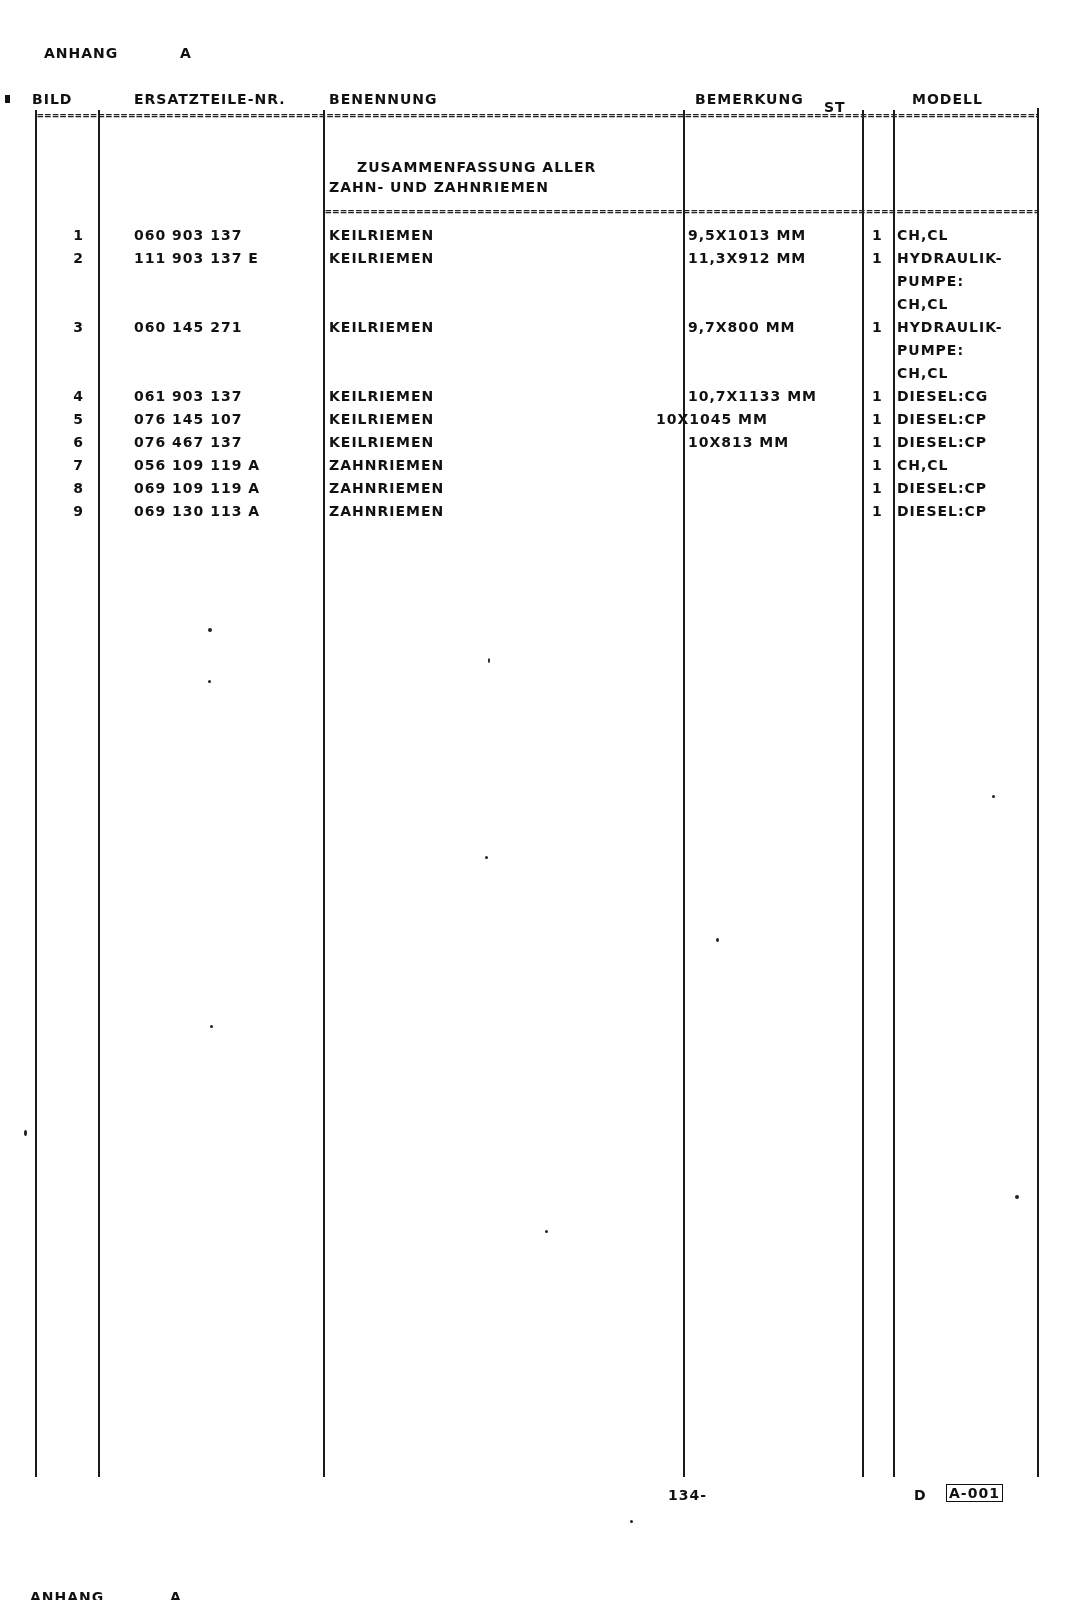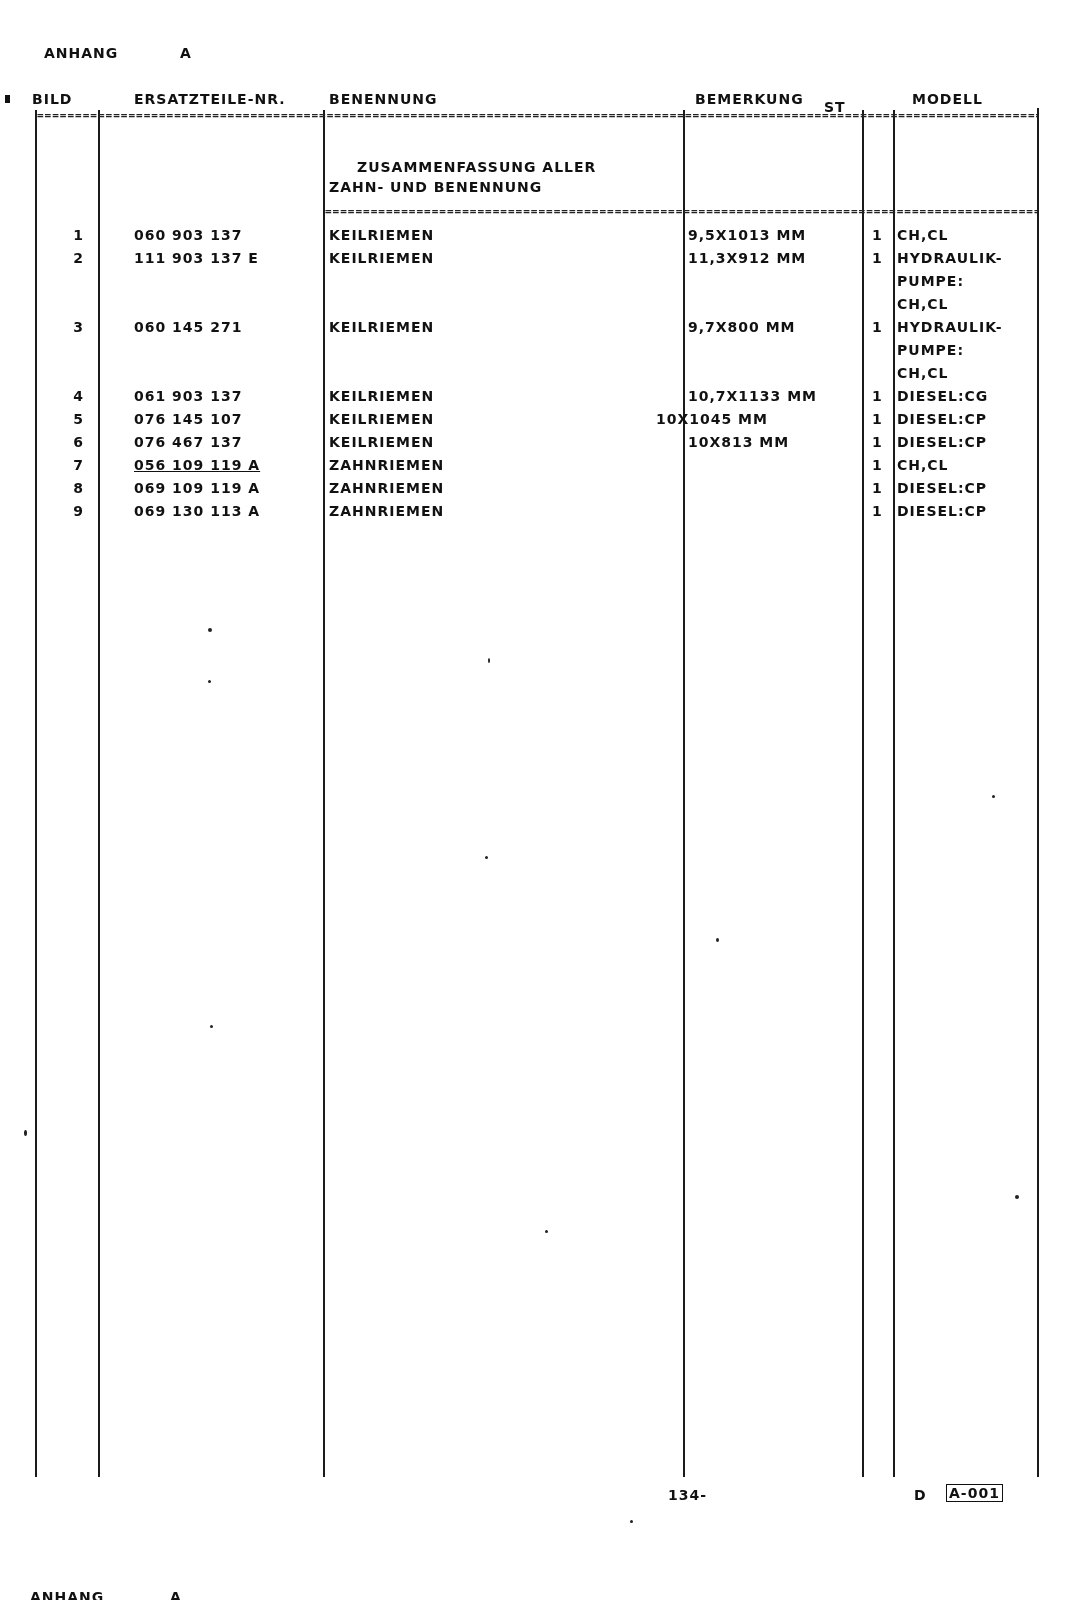--- a/index.html
+++ b/index.html
@@ -36,21 +36,21 @@
 <div class="vline" style="left:323px;top:110px;height:1367px;"></div>
 <div class="vline" style="left:683px;top:110px;height:1367px;"></div>
 <div class="vline" style="left:862px;top:110px;height:1367px;"></div>
 <div class="vline" style="left:893px;top:110px;height:1367px;"></div>
 <div class="vline" style="left:1037px;top:108px;height:1369px;"></div>
 
 <div class="dash" style="left:37px;top:112px;width:1000px;"></div>
 <div class="dash" style="left:325px;top:208px;width:712px;"></div>
 
 <div class="t" style="left:345px;top:158px;margin-left:12px;">ZUSAMMENFASSUNG ALLER</div>
-<div class="t" style="left:329px;top:178px;">ZAHN- UND BENENNUNG</div>
+<div class="t" style="left:329px;top:178px;">ZAHN- UND ZAHNRIEMEN</div>
 
 <div>
   <div class="t r" style="left:60px;top:226px;width:24px;">1</div>
   <div class="t" style="left:134px;top:226px;">060 903 137</div>
   <div class="t" style="left:329px;top:226px;">KEILRIEMEN</div>
   <div class="t" style="left:688px;top:226px;">9,5X1013 MM</div>
   <div class="t" style="left:872px;top:226px;">1</div>
   <div class="t" style="left:897px;top:226px;">CH,CL</div>
 </div>
 
@@ -98,21 +98,21 @@
   <div class="t r" style="left:60px;top:433px;width:24px;">6</div>
   <div class="t" style="left:134px;top:433px;">076 467 137</div>
   <div class="t" style="left:329px;top:433px;">KEILRIEMEN</div>
   <div class="t" style="left:688px;top:433px;text-align:right;">10X813 MM</div>
   <div class="t" style="left:872px;top:433px;">1</div>
   <div class="t" style="left:897px;top:433px;">DIESEL:CP</div>
 </div>
 
 <div>
   <div class="t r" style="left:60px;top:456px;width:24px;">7</div>
-  <div class="t" style="left:134px;top:456px;text-decoration:underline;">056 109 119 A</div>
+  <div class="t" style="left:134px;top:456px;">056 109 119 A</div>
   <div class="t" style="left:329px;top:456px;">ZAHNRIEMEN</div>
   <div class="t" style="left:688px;top:456px;"></div>
   <div class="t" style="left:872px;top:456px;">1</div>
   <div class="t" style="left:897px;top:456px;">CH,CL</div>
 </div>
 
 <div>
   <div class="t r" style="left:60px;top:479px;width:24px;">8</div>
   <div class="t" style="left:134px;top:479px;">069 109 119 A</div>
   <div class="t" style="left:329px;top:479px;">ZAHNRIEMEN</div>

